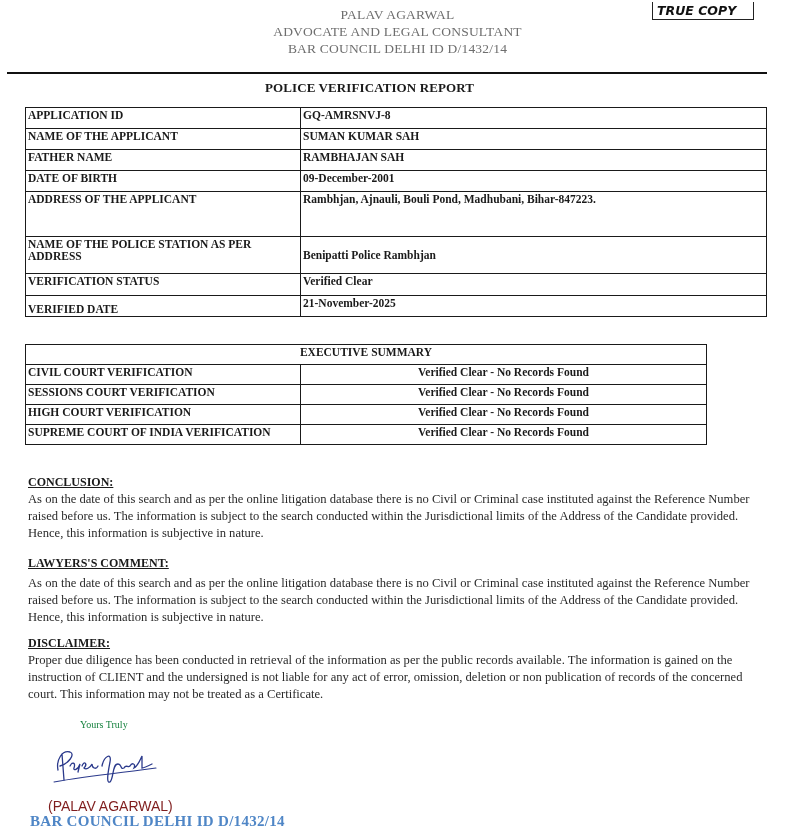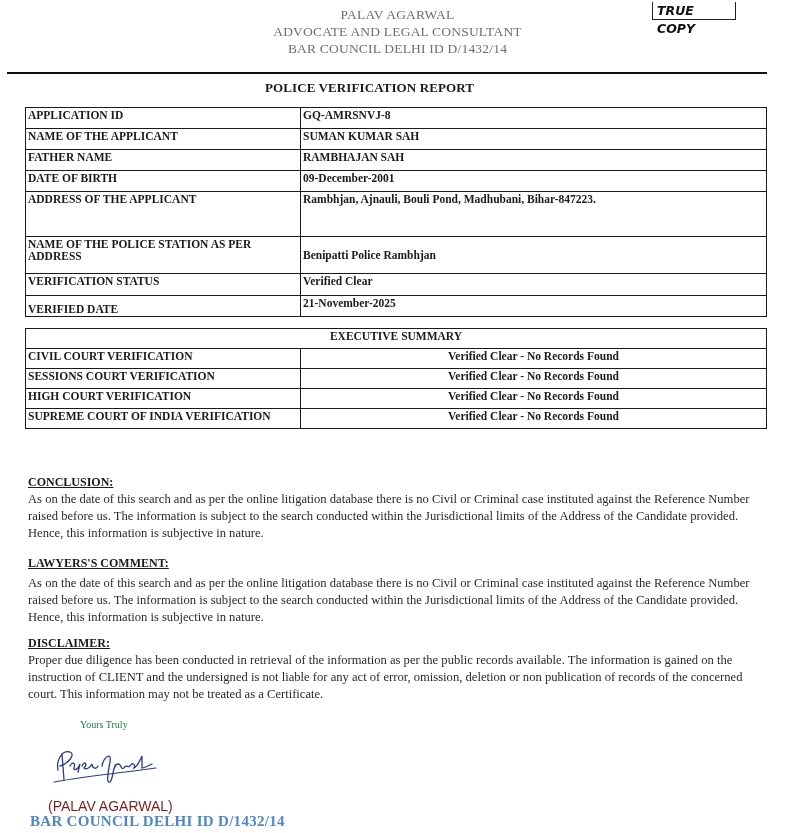--- a/index.html
+++ b/index.html
@@ -1,42 +1,42 @@
 <!DOCTYPE html>
 <html><head>
 <meta charset="utf-8">
 <style>
   html, body { margin: 0; padding: 0; background: #ffffff; }
   body { width: 795px; height: 833px; position: relative; overflow: hidden;
          font-family: "Liberation Serif", "DejaVu Serif", serif; color: #1a1a1a; }
   .header { position: absolute; left: 0; top: 6px; width: 795px; text-align: center;
             color: #6e6e6e; font-size: 13.5px; line-height: 17px; letter-spacing: 0.2px; font-family: Liberation Serif, serif; }
   .header div { margin: 0; }
-  .true-copy { position: absolute; left: 652px; top: 2px; width: 84px; height: 18px;
+  .true-copy { position: absolute; left: 652px; top: 2px; width: 102px; height: 18px;
                border: 1px solid #222; border-top: none; font-family: "DejaVu Sans", sans-serif;
                font-weight: bold; font-style: italic; font-size: 12.5px; line-height: 18px;
                padding-left: 4px; box-sizing: border-box; color: #111; }
   .hr { position: absolute; left: 7px; top: 72px; width: 760px; height: 0;
         border-top: 2px solid #111; }
   .title { position: absolute; left: 0; top: 80px; width: 722px; text-align: right;
            font-size: 13px; font-weight: bold; text-decoration: underline; letter-spacing: 0.1px; }
   .title span { display: inline-block; position: relative; left: -250px; }
   table { border-collapse: collapse; position: absolute; left: 25px; font-size: 11.5px; }
   td { border: 1.5px solid #1a1a1a; padding: 1px 2px; vertical-align: top; font-weight: bold; }
   table.info { top: 107px; width: 742px; }
   table.info td.k { width: 270px; }
   table.info td.v { font-weight: bold; }
   table.info tr.r { height: 21px; }
   table.info tr.addr { height: 45px; }
   table.info tr.ps { height: 37px; }
   table.info tr.ps td.v { vertical-align: middle; }
   table.info tr.st { height: 22px; }
   table.info tr.vd { height: 21px; }
   table.info tr.vd td.k { vertical-align: bottom; margin-top: 29px; }
-  table.exec { top: 328px; width: 742px; padding-left: 27px; }
+  table.exec { top: 344px; width: 682px; padding-left: 27px; }
   table.exec td { height: 17px; }
   table.exec td.h { text-align: center; }
   table.exec td.k { width: 270px; }
   table.exec td.v { text-align: center; }
   .sec { position: absolute; left: 28px; width: 735px; font-size: 12.6px; line-height: 17px; color: #2a2a2a; }
   .sec .hd { font-weight: bold; text-decoration: underline; font-size: 12px; color: #1a1a1a; }
   .sec p { margin: 0; }
   .conclusion { top: 474px; }
   .comment { top: 555px; }
   .disclaimer { top: 635px; }

